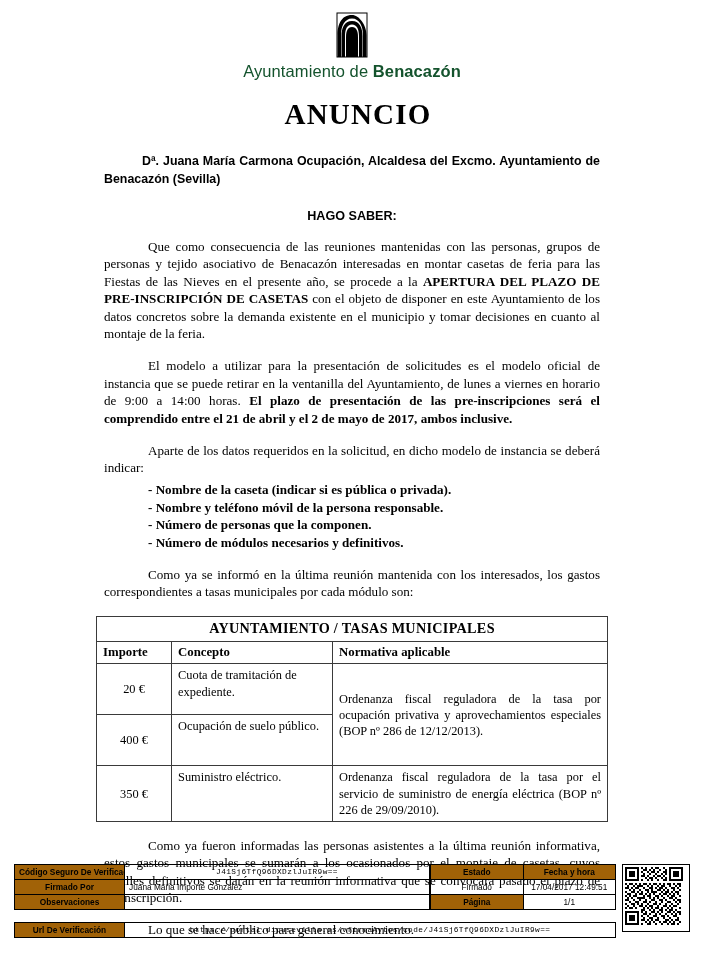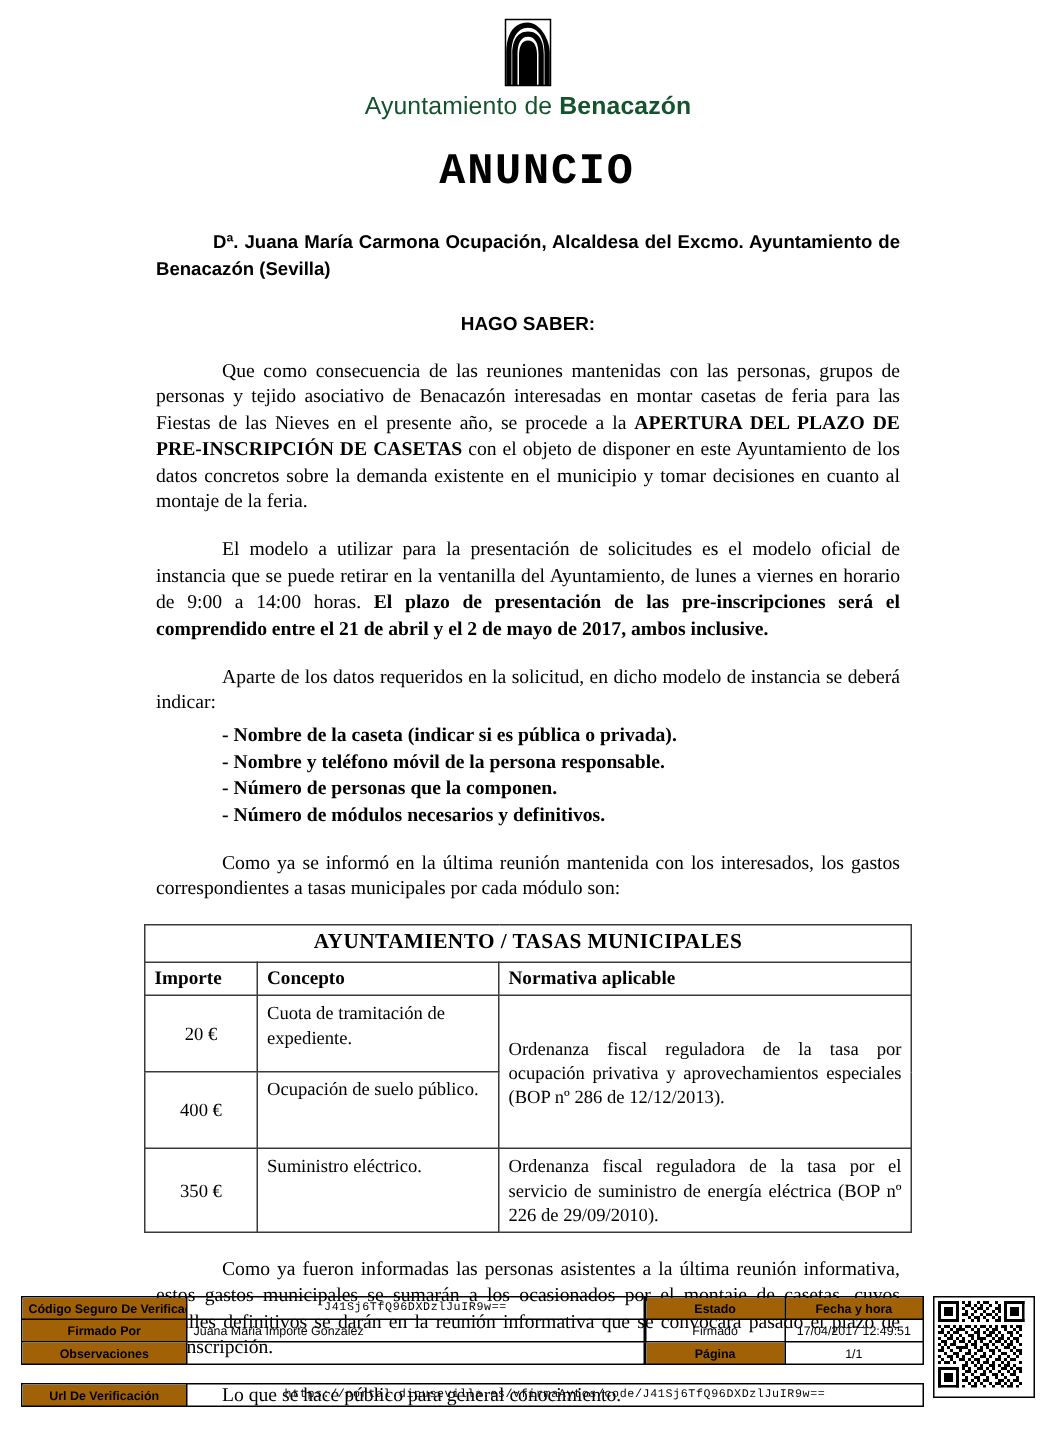--- a/index.html
+++ b/index.html
@@ -36,21 +36,21 @@
   }
   .org-line {
     font-family: "Liberation Sans", sans-serif;
     font-size: 16.5px;
     letter-spacing: .1px;
     color: #14532d;
   }
   .org-line .strong { font-weight: 700; }
 
   .doc-title {
-    font-family: Liberation Mono, monospace;
+    font-family: Liberation Serif, serif;
     font-size: 29px;
     font-weight: 700;
     letter-spacing: 1.2px;
     text-align: center;
     margin-top: 17px;
     padding-left: 12px;
   }
 
   
   .content {

